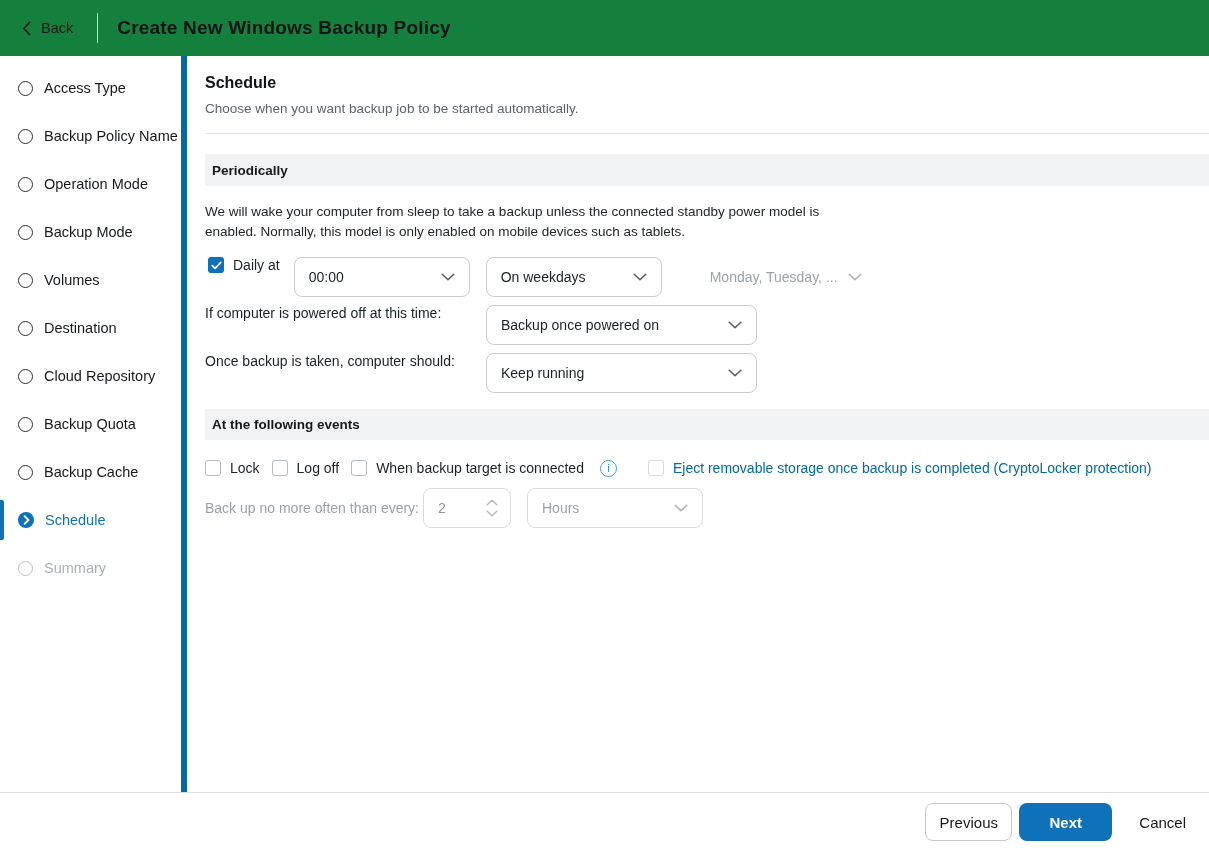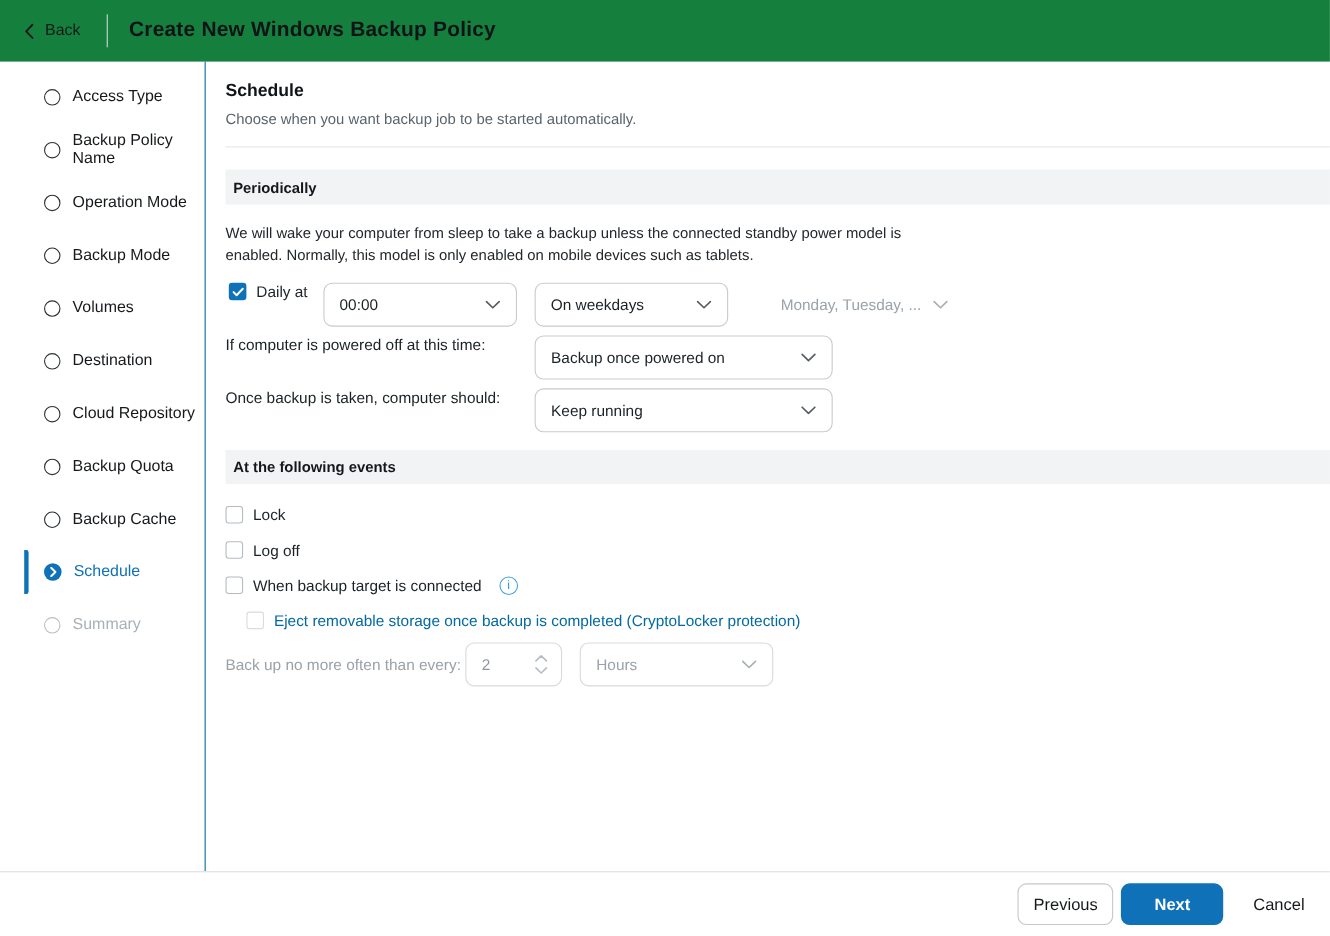--- a/index.html
+++ b/index.html
@@ -11,21 +11,21 @@
   .app { width:1209px; height:851px; display:flex; flex-direction:column; }
 
   
   .header { flex:0 0 56px; background:#15803d; display:flex; align-items:center; }
   .back-btn { display:flex; align-items:center; gap:10px; margin-left:22px; cursor:pointer; font-size:14.5px; color:#16191c; }
   .header-sep { width:1px; height:30px; background:#d3d5d6; margin:0 19px 0 24px; }
   .header-title { font-size:19px; font-weight:700; letter-spacing:.2px; color:#101417; }
 
   
   .main { flex:1 1 auto; display:flex; min-height:0; }
-  .sidebar { flex:0 0 187px; width:187px; border-right:1px solid #0369a1; padding-top:8px;padding-left:22px; }
+  .sidebar { flex:0 0 187px; width:187px; border-right:6px solid #0369a1; padding-top:8px; }
   .step { position:relative; height:48px; display:flex; align-items:center; padding-left:18px; gap:11px; font-size:14.5px; cursor:pointer; color:#16191c; }
   .step-circle { width:15px; height:15px; border:1.5px solid #2b3135; border-radius:50%; flex:0 0 15px; background:#fff; }
   .step.disabled { color:#a9b1b6; }
   .step.disabled .step-circle { border-color:#b9bfc4; }
   .step.active { color:#0f72b8; }
   .step.active::before { content:""; position:absolute; left:0; top:4px; width:4px; height:40px; background:#0f72b8; border-radius:0 2px 2px 0; }
   .step-disc { width:16px; height:16px; border-radius:50%; background:#0f72b8; display:flex; align-items:center; justify-content:center; flex:0 0 16px; }
 
   
   .content { flex:1 1 auto; padding-left:18px; }
@@ -49,21 +49,21 @@
   .daily-label { margin-left:9px; }
 
   .select { height:40px; border:1px solid #c7cbcd; border-radius:8px; background:#fff; display:flex; align-items:center; justify-content:space-between; padding:0 14px; cursor:pointer; font-size:14px; color:#1b2226; }
   .w176 { width:176px; }
   .w271 { width:271px; }
   .ml14 { margin-left:14px; }
   .ml16 { margin-left:16px; }
   .select.ghost { border:none; background:transparent; padding:0; width:auto; margin-left:48px; gap:10px; color:#9aa3ab; cursor:default; }
   .select.dis { border-color:#d6dadc; color:#9aa3ab; cursor:default; }
 
-  .events-list { margin-top:18px; display:flex; flex-direction:column; gap:12px; }
+  .events-list { margin-top:18px; display:flex; flex-direction:row; gap:12px; }
   .event-row { display:flex; align-items:center; gap:9px; height:20px; font-size:14px; }
   .event-row.dis { color:#0369a1; margin-left:19px; }
   .info-icon { width:17px; height:17px; border:1.5px solid #41a0e0; border-radius:50%; color:#2f93d8; display:flex; align-items:center; justify-content:center; font-size:11px; line-height:1; margin-left:7px; cursor:pointer; font-style:normal; }
 
   .throttle-row { margin-top:10px; display:flex; align-items:center; font-size:14px; color:#9aa2a9; }
   .throttle-label { flex:0 0 218px; width:218px; }
   .num-input { width:88px; height:40px; border:1px solid #d6dadc; border-radius:8px; background:#fff; display:flex; align-items:center; justify-content:space-between; padding:0 12px 0 14px; color:#8f989f; }
   .spinner { display:flex; flex-direction:column; gap:4px; align-items:center; }
 
   

